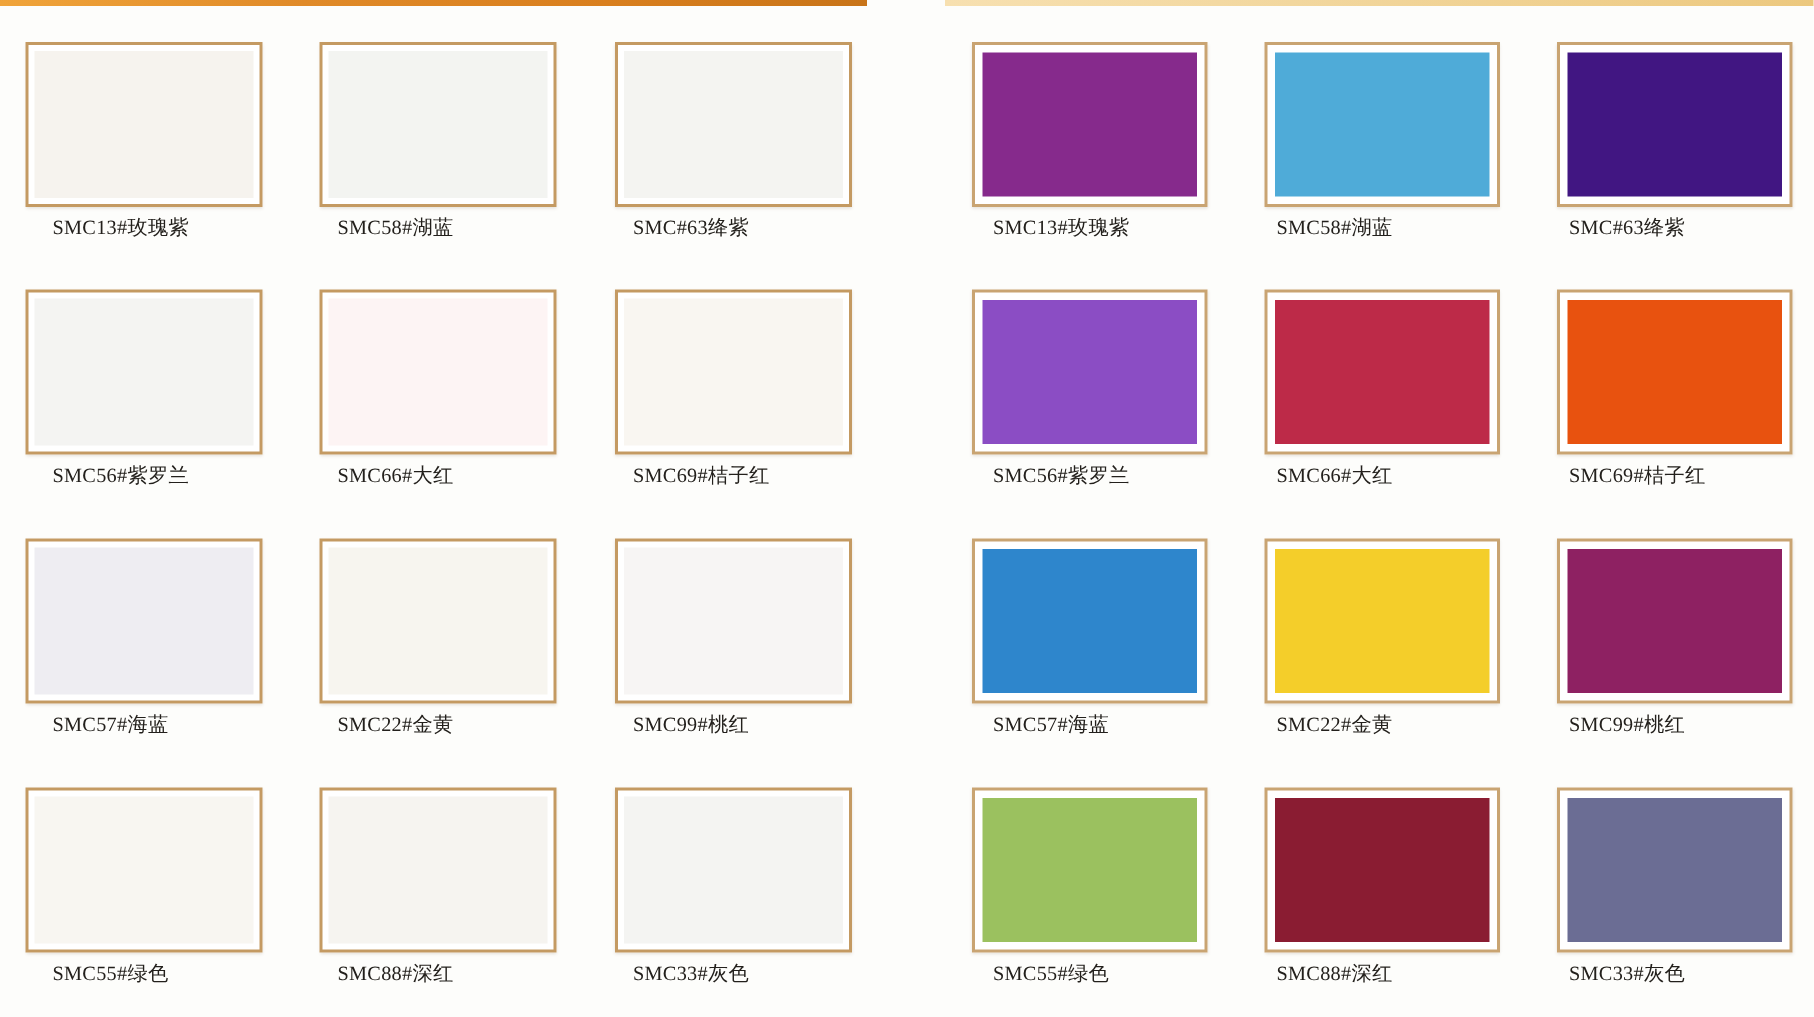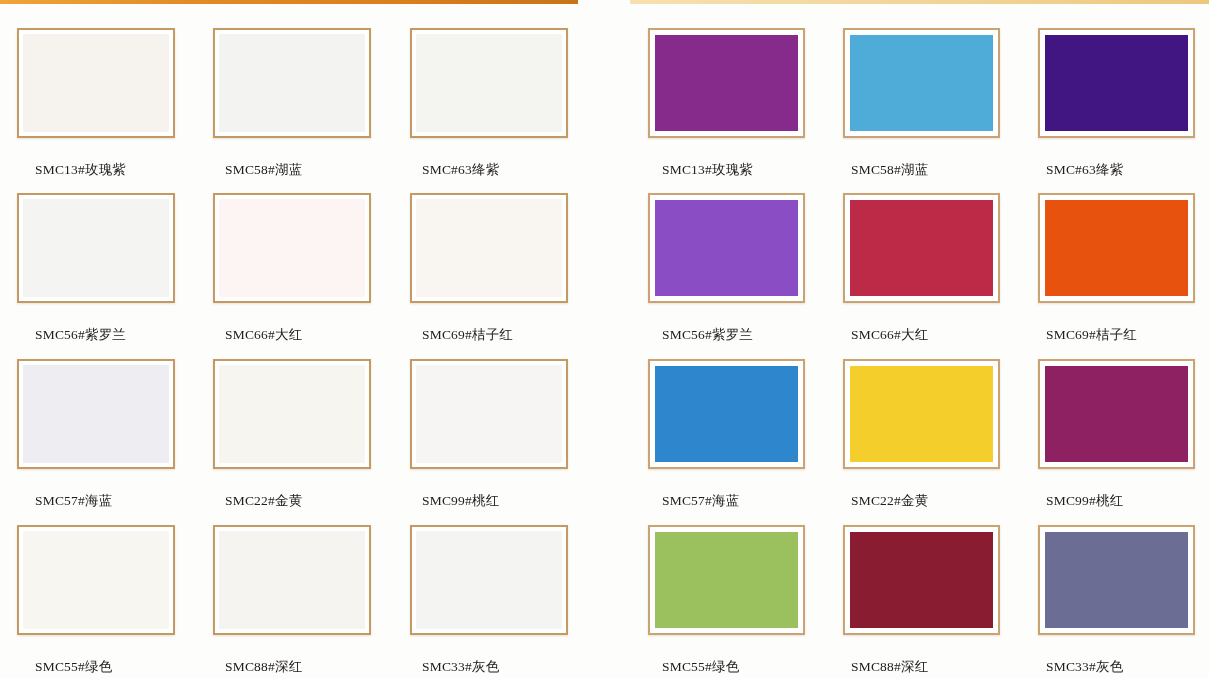--- a/index.html
+++ b/index.html
@@ -72,21 +72,21 @@
     border-color: #c9a472;
     padding: 5px;
   }
   .swatch {
     width: 100%;
     height: 100%;
     box-sizing: border-box;
   }
 
   .caption {
-    margin-top: 23px;
+    margin-top: 5px;
     font-family: "Liberation Serif", "DejaVu Serif", serif;
     font-size: 13.5px;
     color: #23201c;
     white-space: nowrap;
     letter-spacing: .2px;
   }
 
   
   .panel-left  .cell            { width: 158px; }
   .panel-left  .frame           { height: 110px; }

